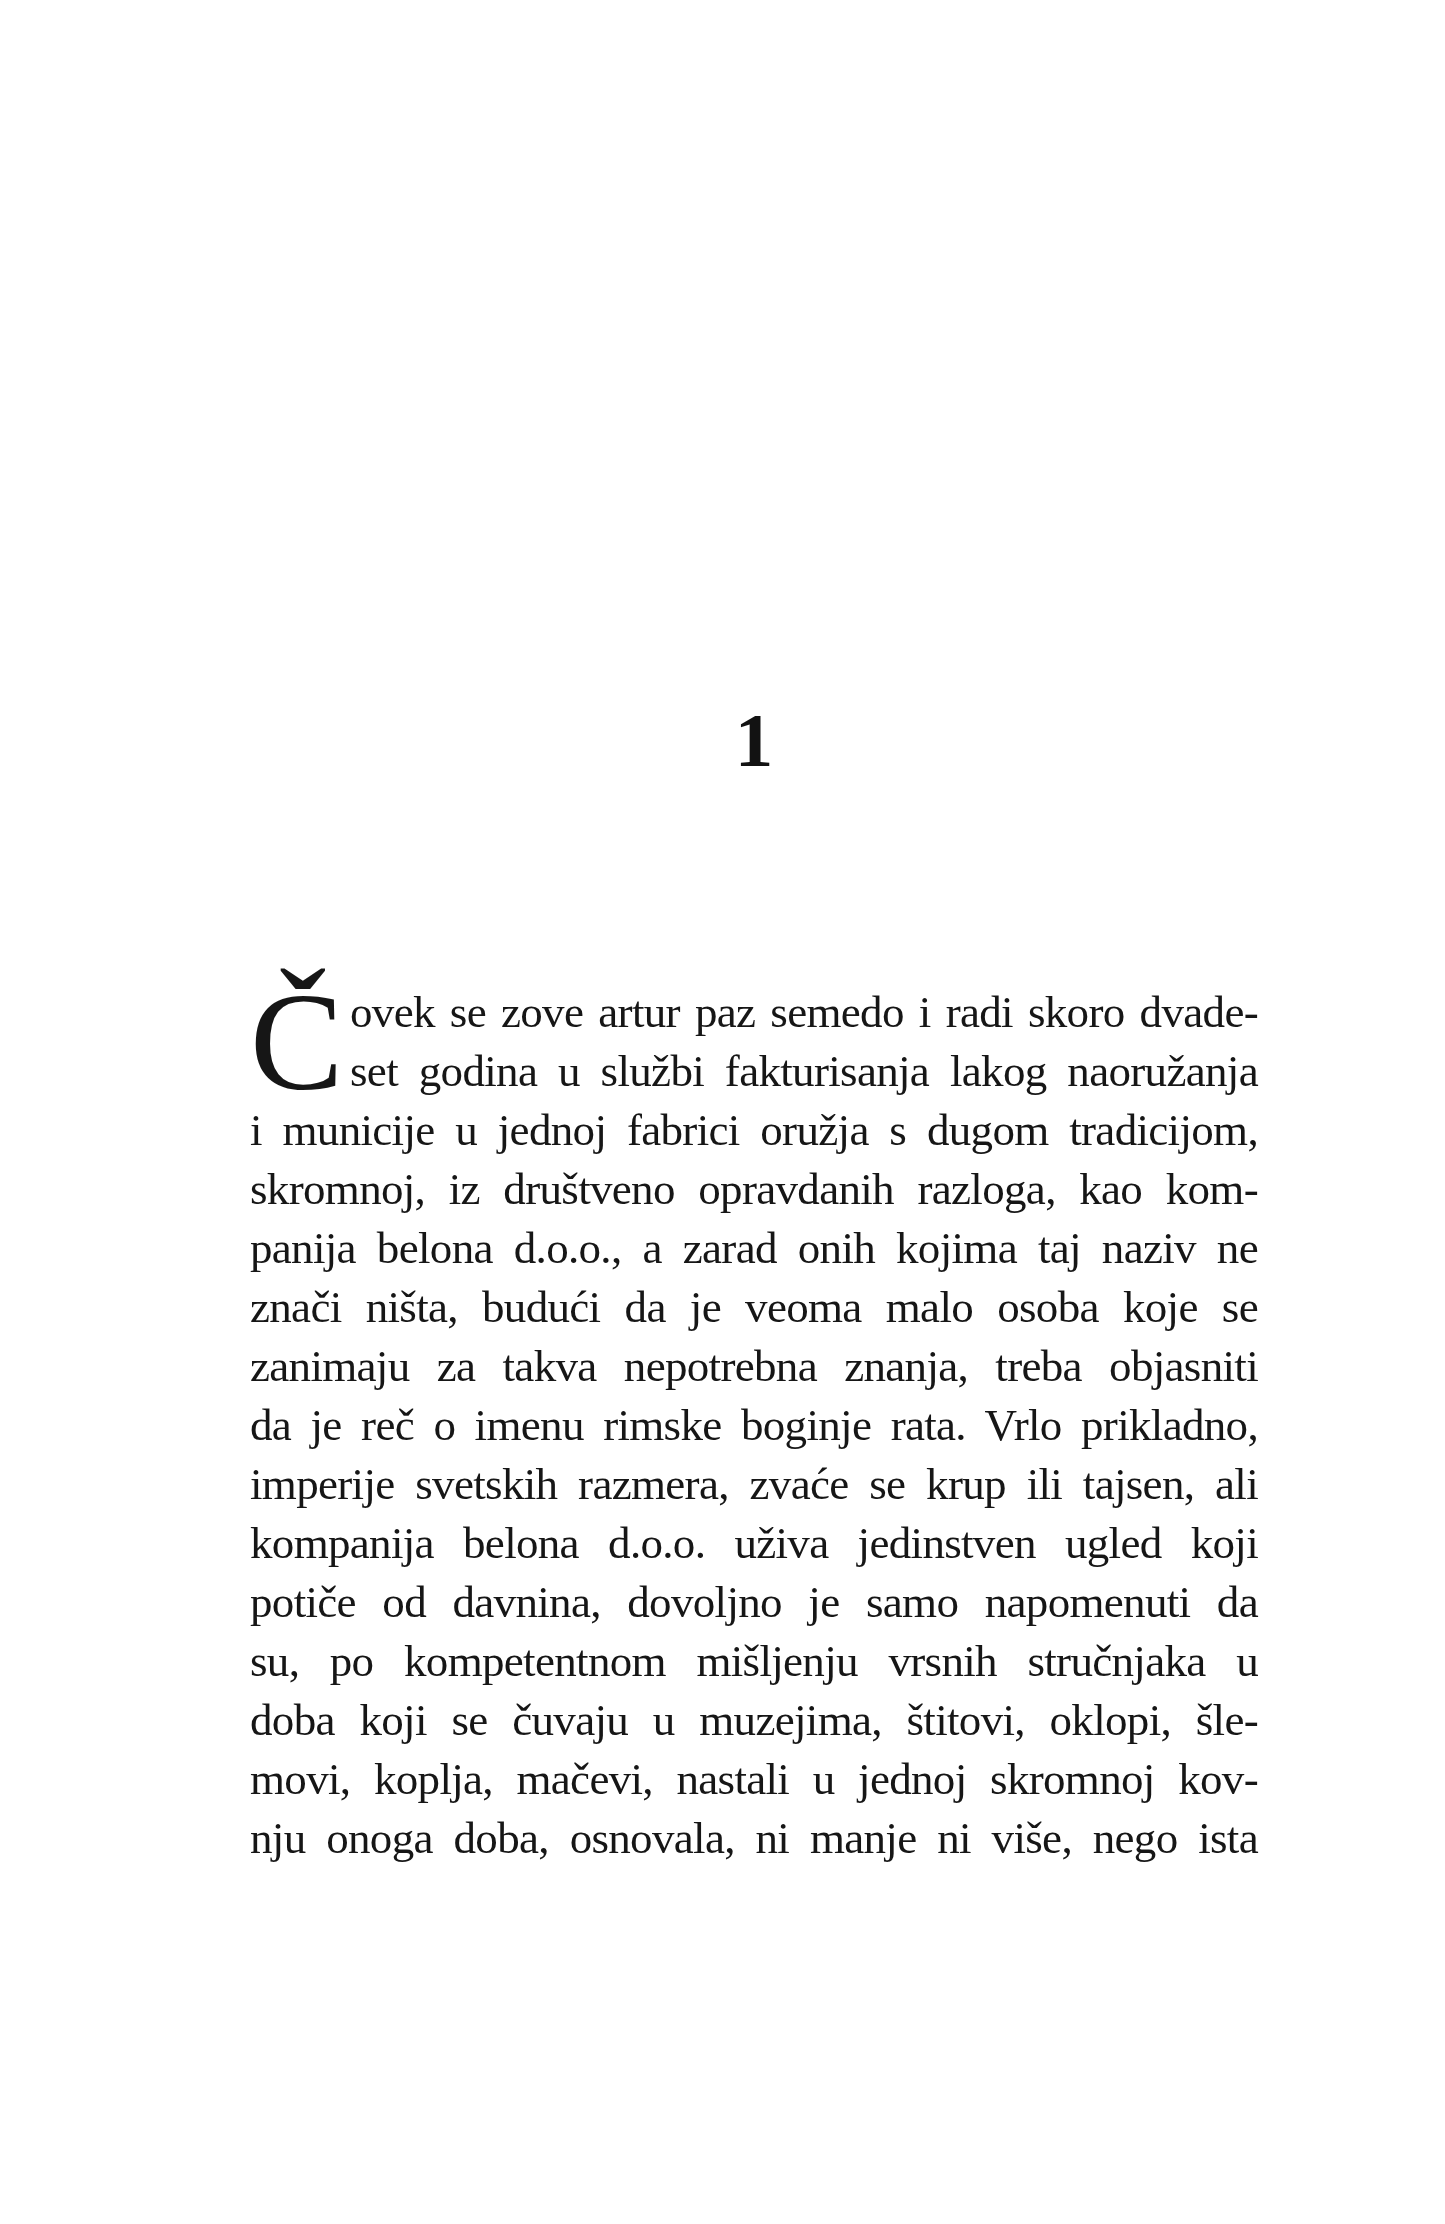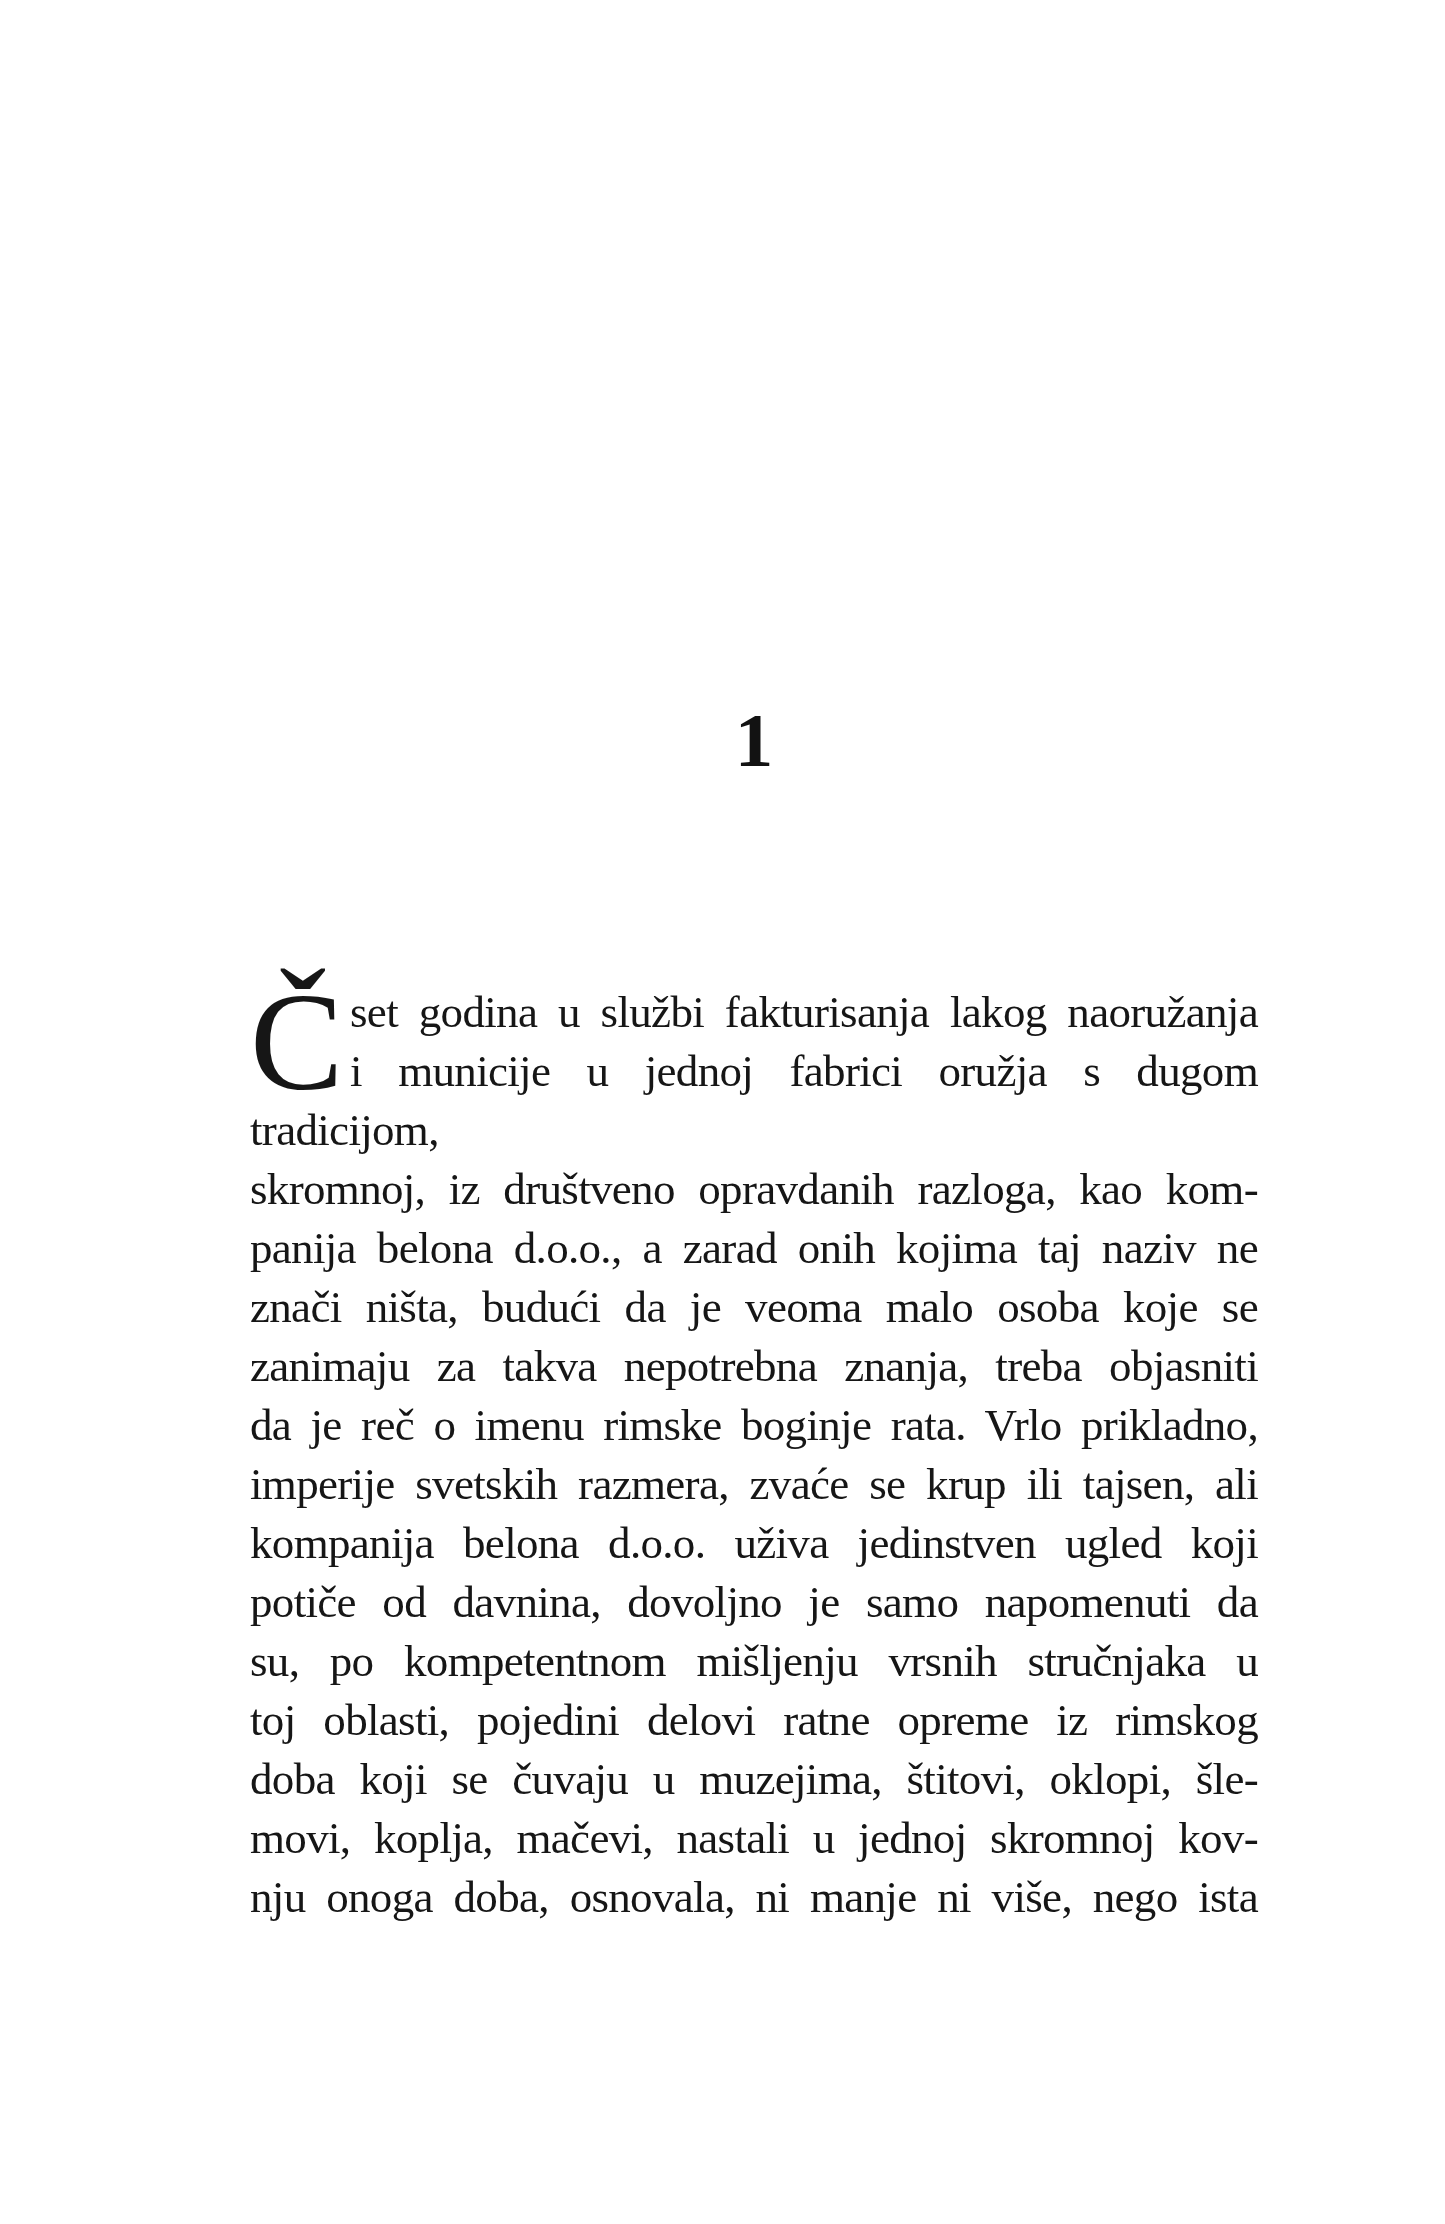--- a/index.html
+++ b/index.html
@@ -61,31 +61,31 @@
 </head>
 <body>
 
 <div class="page">
 
   <div class="chapter-number">1</div>
 
   <div class="paragraph">
     <span class="drop-cap">Č</span>
     <div class="lines">
+        <div class="line">ovek se zove artur paz semedo i radi skoro dvade-</div>
         <div class="line">set godina u službi fakturisanja lakog naoružanja</div>
         <div class="line">i municije u jednoj fabrici oružja s dugom tradicijom,</div>
         <div class="line">skromnoj, iz društveno opravdanih razloga, kao kom-</div>
         <div class="line">panija belona d.o.o., a zarad onih kojima taj naziv ne</div>
         <div class="line">znači ništa, budući da je veoma malo osoba koje se</div>
         <div class="line">zanimaju za takva nepotrebna znanja, treba objasniti</div>
         <div class="line">da je reč o imenu rimske boginje rata. Vrlo prikladno,</div>
         <div class="line">imperije svetskih razmera, zvaće se krup ili tajsen, ali</div>
         <div class="line">kompanija belona d.o.o. uživa jedinstven ugled koji</div>
         <div class="line">potiče od davnina, dovoljno je samo napomenuti da</div>
         <div class="line">su, po kompetentnom mišljenju vrsnih stručnjaka u</div>
-        <div class="line">toj oblasti, pojedini delovi ratne opreme iz rimskog</div>
         <div class="line">doba koji se čuvaju u muzejima, štitovi, oklopi, šle-</div>
         <div class="line">movi, koplja, mačevi, nastali u jednoj skromnoj kov-</div>
         <div class="line">nju onoga doba, osnovala, ni manje ni više, nego ista</div>
       </div>
   </div>
 
 </div>
 
 </body></html>

